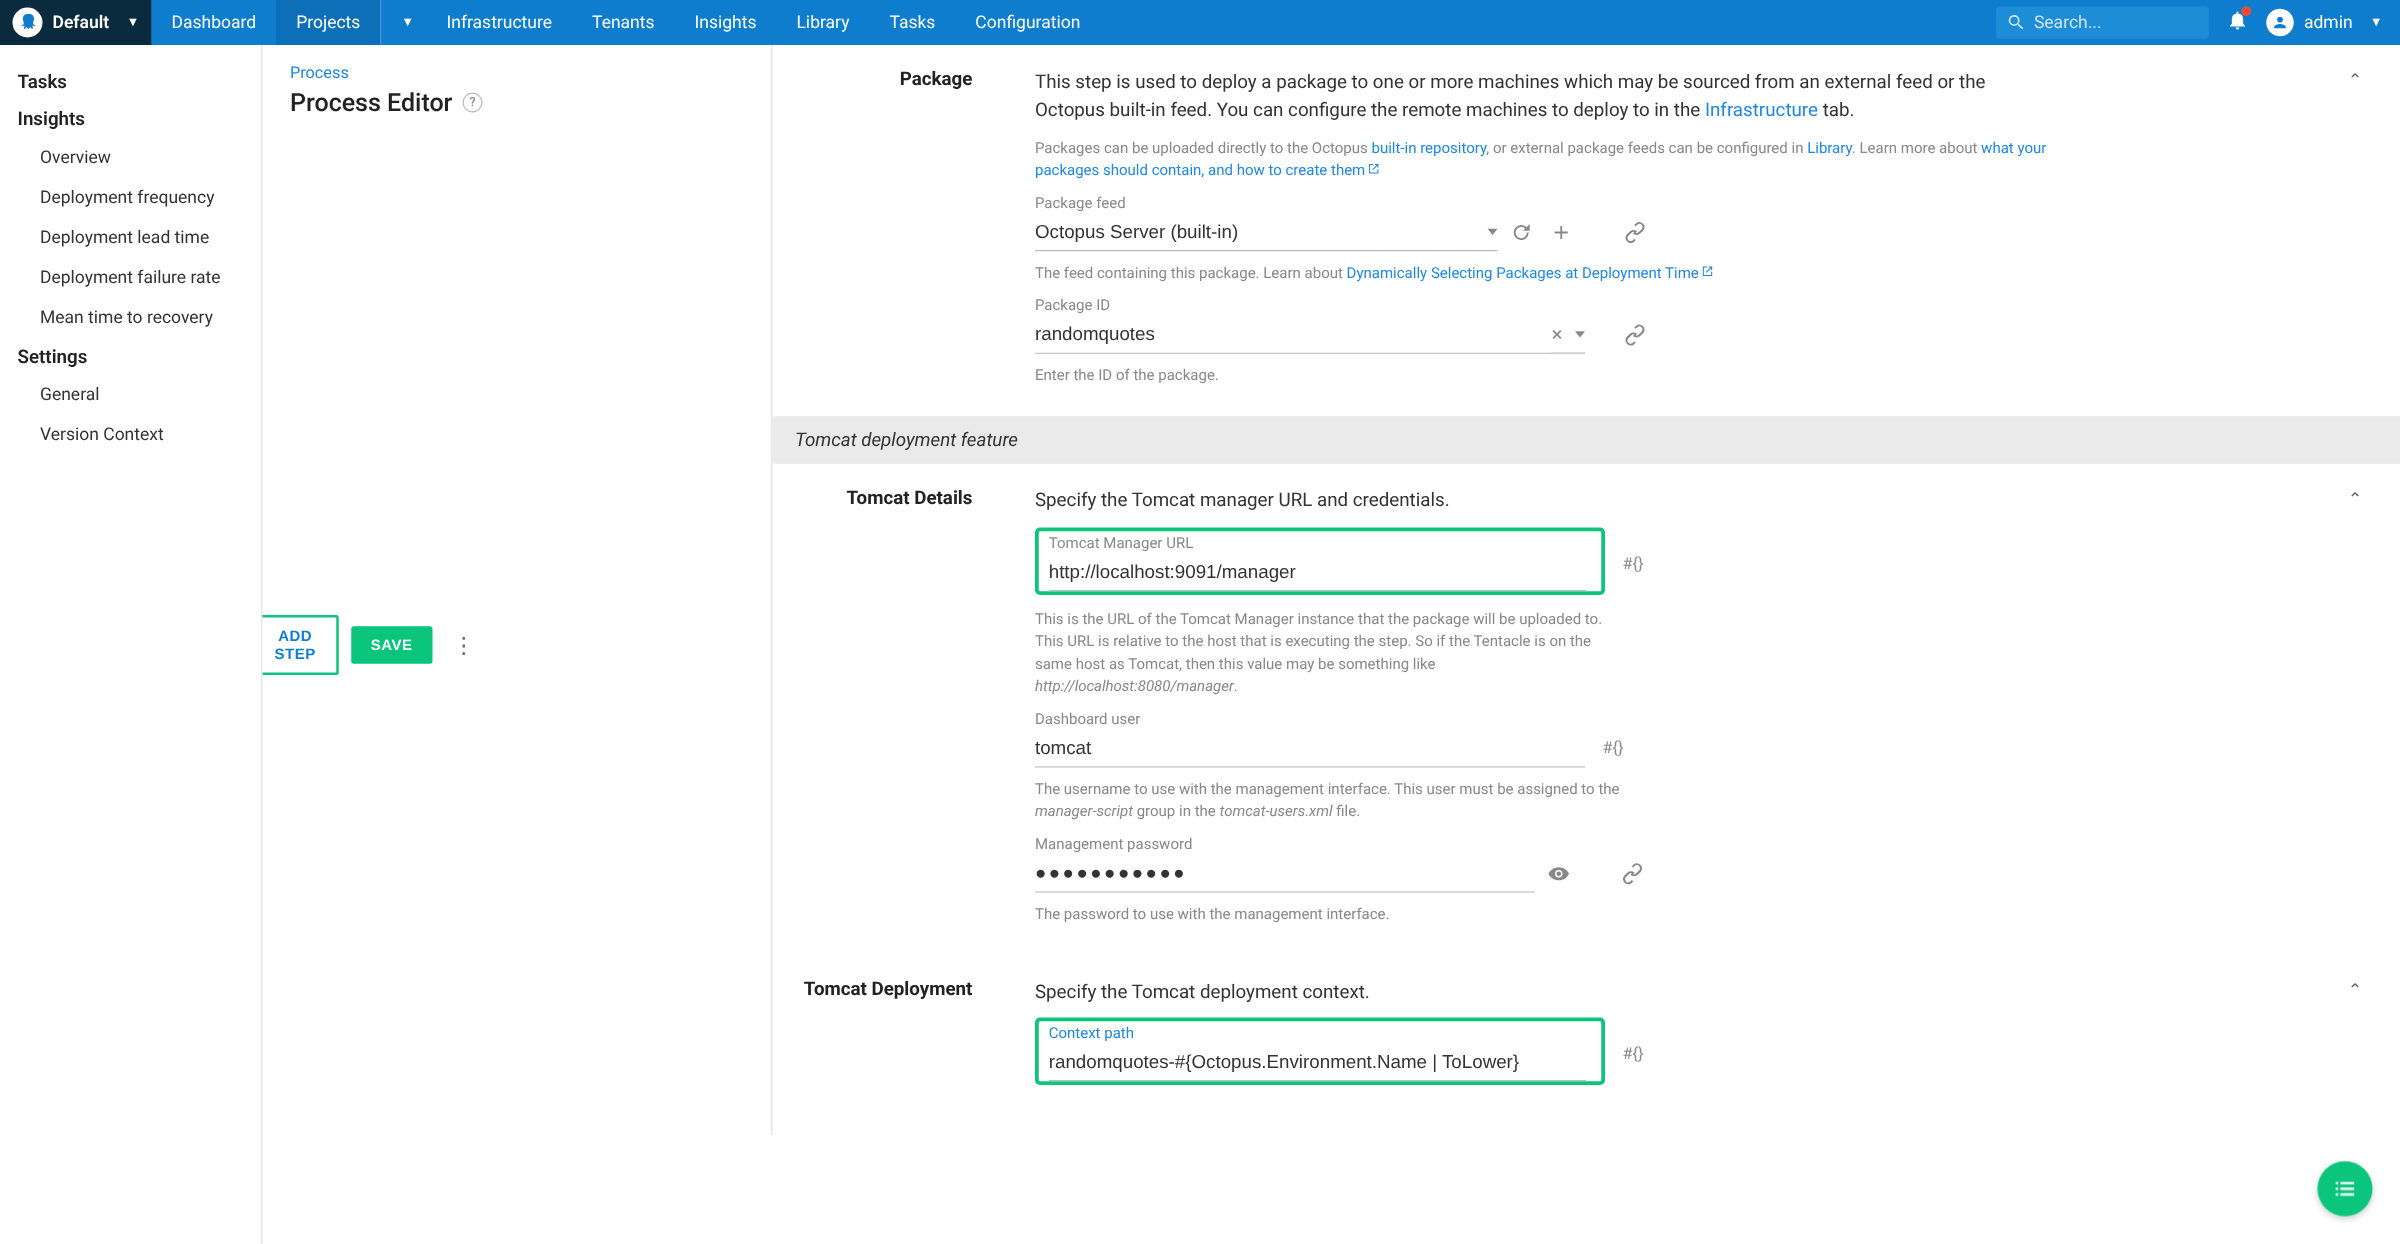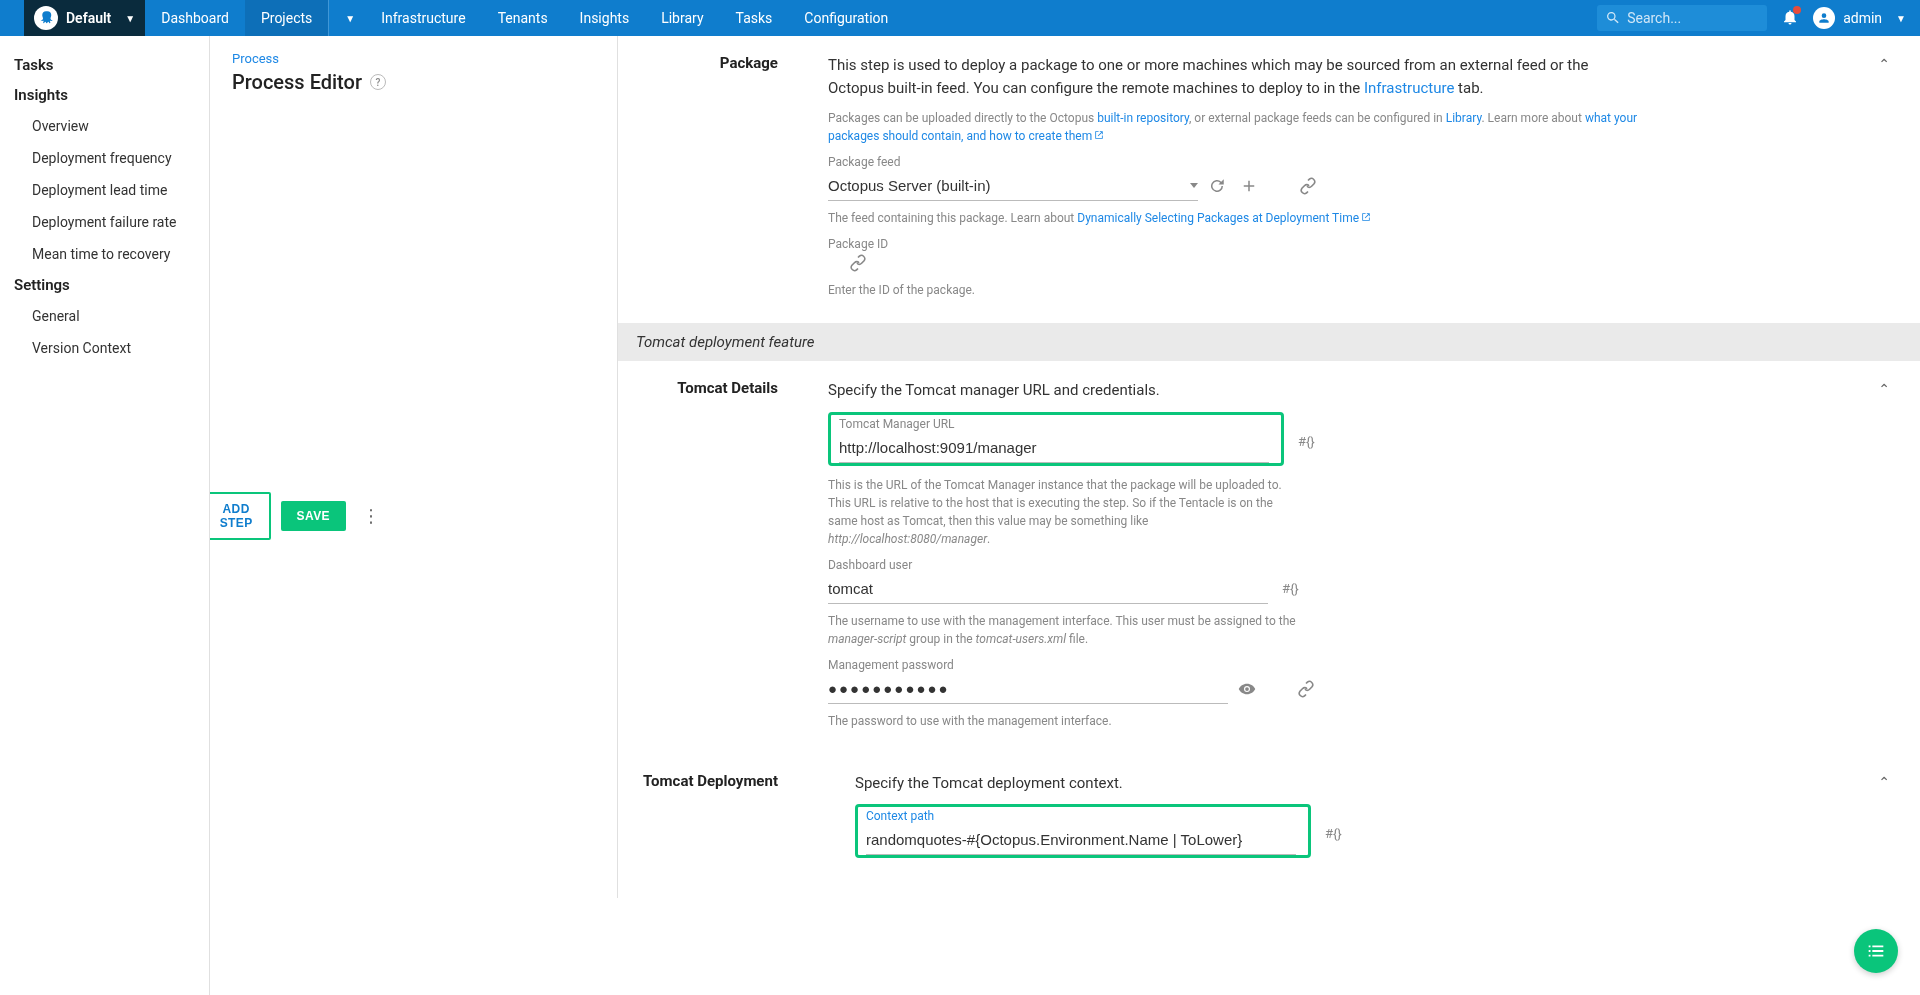--- a/index.html
+++ b/index.html
@@ -1,19 +1,19 @@
 <!DOCTYPE html>
 <html><head>
   <meta charset="utf-8">
   <style>
     * { margin:0; padding:0; box-sizing:border-box; }
     body { font-family:-apple-system,BlinkMacSystemFont,"Segoe UI",Roboto,sans-serif; font-size:14px; color:#333; background:#fff; }
     a { text-decoration:none; }
     .topnav { background:#0f7dcd; height:36px; display:flex; align-items:center; color:#fff; }
-    .tn-brand { background:#0a2b3d; height:100%; display:flex; align-items:center; padding:0 10px; gap:8px; font-weight:600;margin-left:24px; }
+    .tn-brand { background:#0a2b3d; height:100%; display:flex; align-items:center; padding:0 10px; gap:8px; font-weight:600; }
     .tn-logo { width:24px; height:24px; border-radius:50%; background:#fff; display:flex; align-items:center; justify-content:center; }
     .tn-logo svg { width:18px; height:18px; }
     .tn-chev { font-size:10px; margin-left:6px; }
     .tn-link { height:100%; display:flex; align-items:center; padding:0 16px; color:#fff; font-size:14px; }
     .tn-link.active { background:#0d6fb8; }
     .tn-link.dd { padding:0 10px; border-left:1px solid rgba(255,255,255,.2); }
     .tn-spacer { flex:1; }
     .tn-search { background:#1e8dd8; border-radius:3px; height:26px; width:170px; display:flex; align-items:center; padding:0 8px; color:#cfe6f7; margin-right:14px; }
     .tn-search svg { width:16px; height:16px; margin-right:6px; fill:#cfe6f7; }
     .tn-bell { position:relative; margin-right:14px; }
@@ -191,20 +191,27 @@
                   </svg>
               </div>
               <p class="hint" style="margin-top:8px;">
                 <span>The feed containing this package. Learn about </span><a>Dynamically Selecting Packages at Deployment Time</a><span class="ext"><svg viewBox="0 0 24 24">
                       <path d="M14 3v2h3.6L9 13.6 10.4 15 19 6.4V10h2V3zM5 5h6V3H3v18h18v-8h-2v6H5z"></path>
                     </svg></span>
               </p>
 
               <div class="fld-label">Package ID</div>
               <div class="fld-wrap">
+                <div class="fld-input-wrap long">
+                  <input value="randomquotes" style="">
+                  <span class="fld-tail" style="gap:10px;">
+                    <span style="font-size:16px;">×</span>
+                    <span class="caret-down-icon"></span>
+                  </span>
+                </div>
                 <span style="width:10px"></span>
                 <svg viewBox="0 0 24 24" style="width:20px;height:20px;fill:#888;">
                     <path d="M10 13a5 5 0 0 0 7 0l3-3a5 5 0 0 0-7-7l-1.7 1.7 1.4 1.4L14.4 4.4a3 3 0 0 1 4.2 4.2l-3 3a3 3 0 0 1-4.2 0zM14 11a5 5 0 0 0-7 0l-3 3a5 5 0 0 0 7 7l1.7-1.7-1.4-1.4L9.6 19.6a3 3 0 0 1-4.2-4.2l3-3a3 3 0 0 1 4.2 0z"></path>
                   </svg>
               </div>
               <p class="hint" style="margin-top:8px;">Enter the ID of the package.</p>
             </div>
             <span class="row-caret">⌃</span>
           </div>
 
@@ -252,21 +259,21 @@
                 <span style="width:20px"></span>
                 <svg viewBox="0 0 24 24" style="width:20px;height:20px;fill:#888;">
                     <path d="M10 13a5 5 0 0 0 7 0l3-3a5 5 0 0 0-7-7l-1.7 1.7 1.4 1.4L14.4 4.4a3 3 0 0 1 4.2 4.2l-3 3a3 3 0 0 1-4.2 0zM14 11a5 5 0 0 0-7 0l-3 3a5 5 0 0 0 7 7l1.7-1.7-1.4-1.4L9.6 19.6a3 3 0 0 1-4.2-4.2l3-3a3 3 0 0 1 4.2 0z"></path>
                   </svg>
               </div>
               <p class="hint" style="margin-top:8px;">The password to use with the management interface.</p>
             </div>
             <span class="row-caret">⌃</span>
           </div>
 
-          <div class="form-row" style="padding-bottom:40px;gap:27px;">
+          <div class="form-row" style="padding-bottom:40px;">
             <div class="form-label">Tomcat Deployment</div>
             <div class="form-body">
               <p class="desc">Specify the Tomcat deployment context.</p>
 
               <div class="fld-wrap" style="align-items:flex-start;">
                 <div class="green-box" style="padding-bottom:0;">
                   <div class="fld-label active">Context path</div>
                   <div class="fld-input-wrap active">
                     <input value="randomquotes-#{Octopus.Environment.Name | ToLower}" style="">
                   </div>

